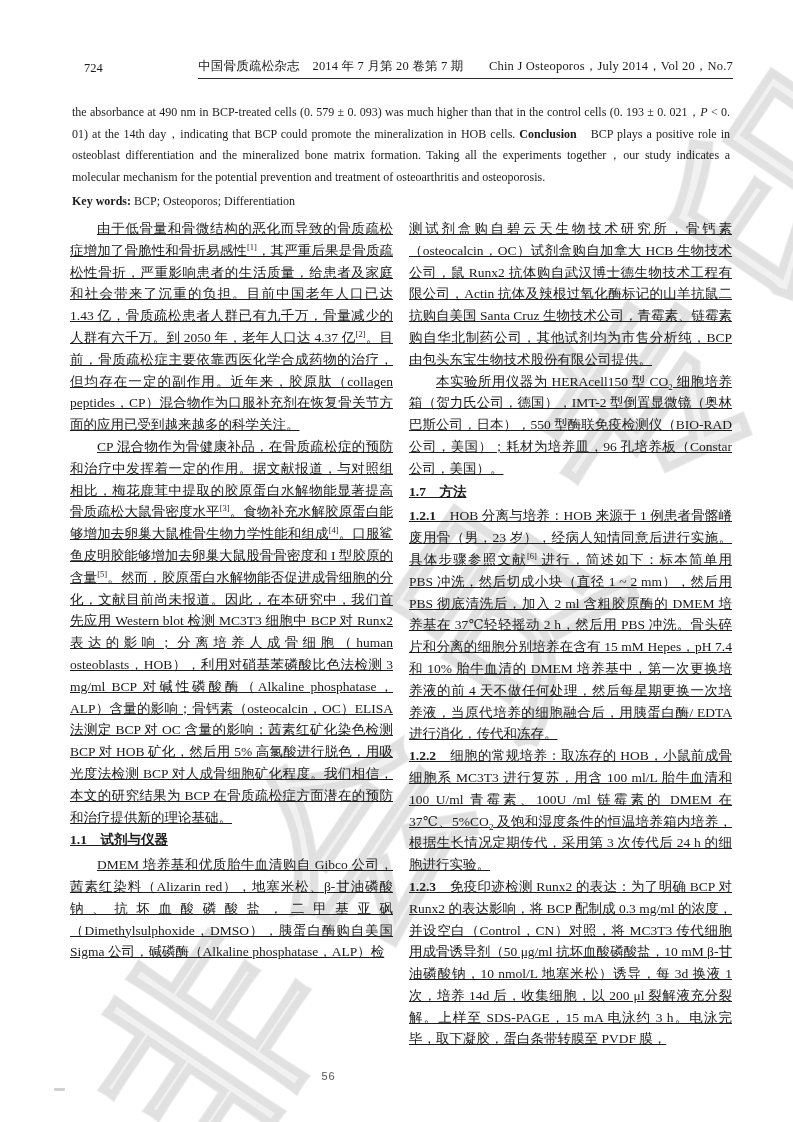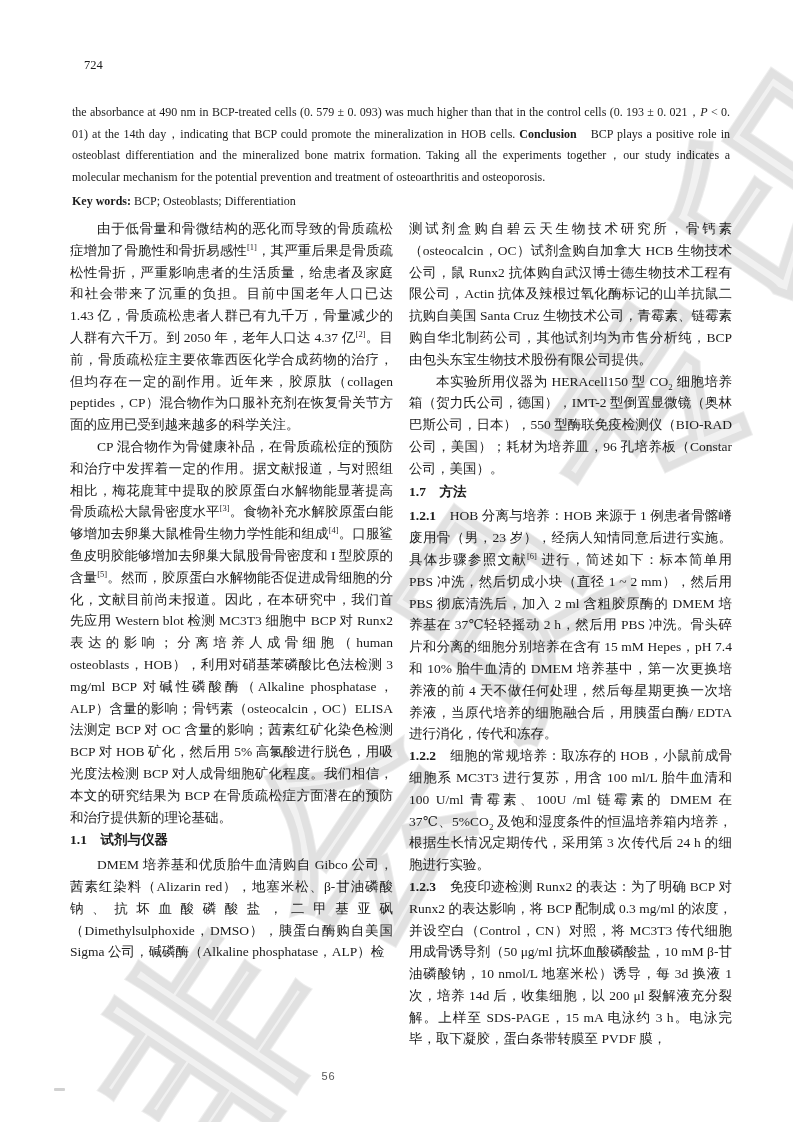--- a/index.html
+++ b/index.html
@@ -19,21 +19,21 @@
   }
   
   .header{position:absolute;top:58px;left:84px;right:60px;display:flex;align-items:center;font-size:12.5px;}
   .header .pageno{width:166px;}
   .header .journal{flex:1;text-align:center;border-bottom:1.5px solid #2b2b2b;padding-bottom:3px;white-space:nowrap;letter-spacing:0.2px;}
   
   .abstract{position:absolute;top:100px;left:70px;width:662px;font-size:12px;line-height:21.7px;text-align:justify;}
   .abstract p{margin:2px;}
   
   .columns{position:absolute;top:218px;left:70px;width:662px;display:flex;gap:16px;font-size:13.5px;line-height:21.8px;text-align:justify;}
-  .col{width:323px;}
+  .col{width:323px;text-decoration:underline;}
   .col p{margin:0;}
   p.indent{text-indent:2em;}
   h1.sec{font-size:15px;font-weight:bold;margin:8px 0 9px;letter-spacing:1px;}
   h2.subsec{font-size:13.5px;font-weight:bold;margin:1px 0 3px;}
   sup{font-size:8.5px;vertical-align:super;line-height:0;}
   sub{font-size:9px;vertical-align:sub;line-height:0;}
   b{font-weight:bold;}
   i{font-style:italic;}
   
   .footer{position:absolute;top:1070px;left:0;width:657px;text-align:center;font-size:11px;color:#555;
@@ -42,25 +42,26 @@
 </style>
 </head>
 <body>
 
 <div class="page">
 
   <div class="watermark">非会员专印</div>
 
   <div class="header">
     <span class="pageno">724</span>
+    <span class="journal">中国骨质疏松杂志　2014 年 7 月第 20 卷第 7 期　　Chin J Osteoporos，July 2014，Vol 20，No.7</span>
   </div>
 
   <div class="abstract">
     <p><span>the absorbance at 490 nm in BCP-treated cells (0. 579 ± 0. 093) was much higher than that in the control cells (0. 193 ± 0. 021，</span><i>P</i><span> &lt; 0. 01) at the 14th day，indicating that BCP could promote the mineralization in HOB cells. </span><b>Conclusion</b><span>　BCP plays a positive role in osteoblast differentiation and the mineralized bone matrix formation. Taking all the experiments together，our study indicates a molecular mechanism for the potential prevention and treatment of osteoarthritis and osteoporosis.</span></p>
-    <p><b>Key words: </b><span>BCP; Osteoblasts; Differentiation</span></p>
+    <p><b>Key words: </b><span>BCP; Osteoporos; Differentiation</span></p>
   </div>
 
   <div class="columns">
     <div class="col">
       <p class="indent"><span>由于低骨量和骨微结构的恶化而导致的骨质疏松症增加了骨脆性和骨折易感性</span><sup>[1]</sup><span>，其严重后果是骨质疏松性骨折，严重影响患者的生活质量，给患者及家庭和社会带来了沉重的负担。目前中国老年人口已达 1.43 亿，骨质疏松患者人群已有九千万，骨量减少的人群有六千万。到 2050 年，老年人口达 4.37 亿</span><sup>[2]</sup><span>。目前，骨质疏松症主要依靠西医化学合成药物的治疗，但均存在一定的副作用。近年来，胶原肽（collagen peptides，CP）混合物作为口服补充剂在恢复骨关节方面的应用已受到越来越多的科学关注。</span></p>
       <p class="indent"><span>CP 混合物作为骨健康补品，在骨质疏松症的预防和治疗中发挥着一定的作用。据文献报道，与对照组相比，梅花鹿茸中提取的胶原蛋白水解物能显著提高骨质疏松大鼠骨密度水平</span><sup>[3]</sup><span>。食物补充水解胶原蛋白能够增加去卵巢大鼠椎骨生物力学性能和组成</span><sup>[4]</sup><span>。口服鲨鱼皮明胶能够增加去卵巢大鼠股骨骨密度和 I 型胶原的含量</span><sup>[5]</sup><span>。然而，胶原蛋白水解物能否促进成骨细胞的分化，文献目前尚未报道。因此，在本研究中，我们首先应用 Western blot 检测 MC3T3 细胞中 BCP 对 Runx2 表达的影响；分离培养人成骨细胞（human osteoblasts，HOB），利用对硝基苯磷酸比色法检测 3 mg/ml BCP 对碱性磷酸酶（Alkaline phosphatase，ALP）含量的影响；骨钙素（osteocalcin，OC）ELISA 法测定 BCP 对 OC 含量的影响；茜素红矿化染色检测 BCP 对 HOB 矿化，然后用 5% 高氯酸进行脱色，用吸光度法检测 BCP 对人成骨细胞矿化程度。我们相信，本文的研究结果为 BCP 在骨质疏松症方面潜在的预防和治疗提供新的理论基础。</span></p>
       <h2 class="subsec">1.1　试剂与仪器</h2>
       <p class="indent"><span>DMEM 培养基和优质胎牛血清购自 Gibco 公司，茜素红染料（Alizarin red），地塞米松、β-甘油磷酸钠、抗坏血酸磷酸盐，二甲基亚砜（Dimethylsulphoxide，DMSO），胰蛋白酶购自美国 Sigma 公司，碱磷酶（Alkaline phosphatase，ALP）检</span></p>
     </div>
     <div class="col">

